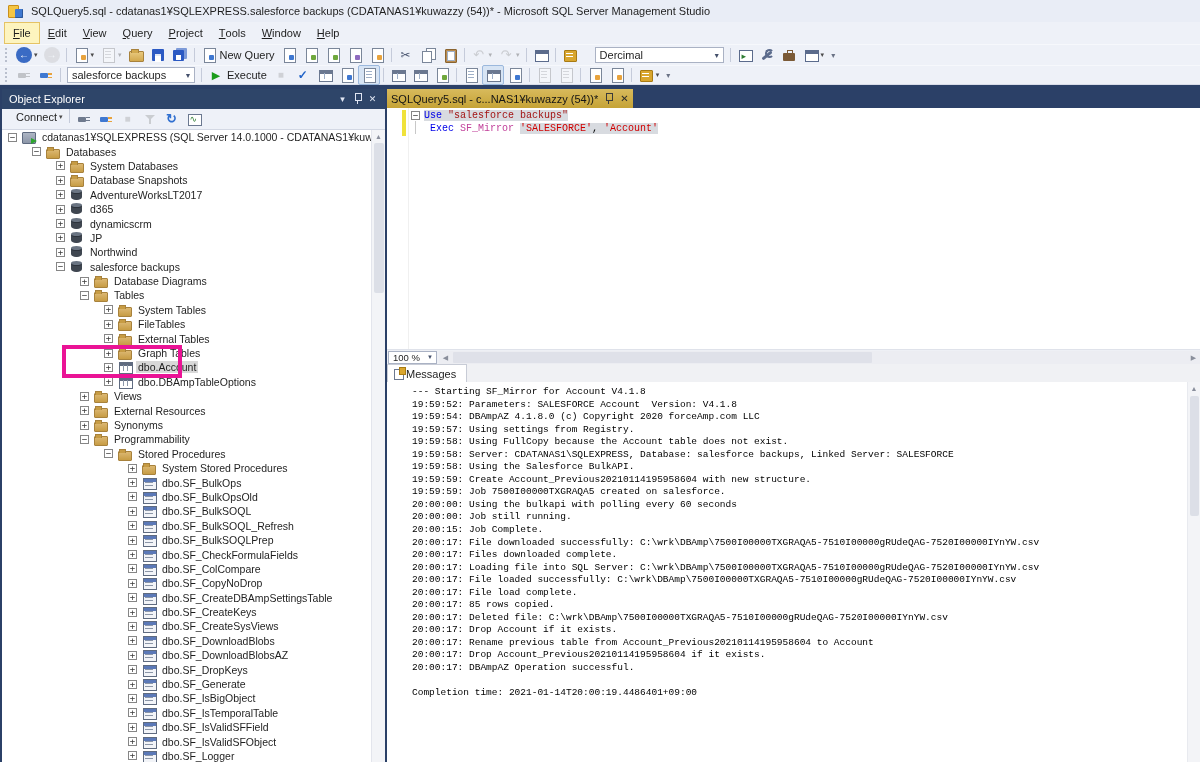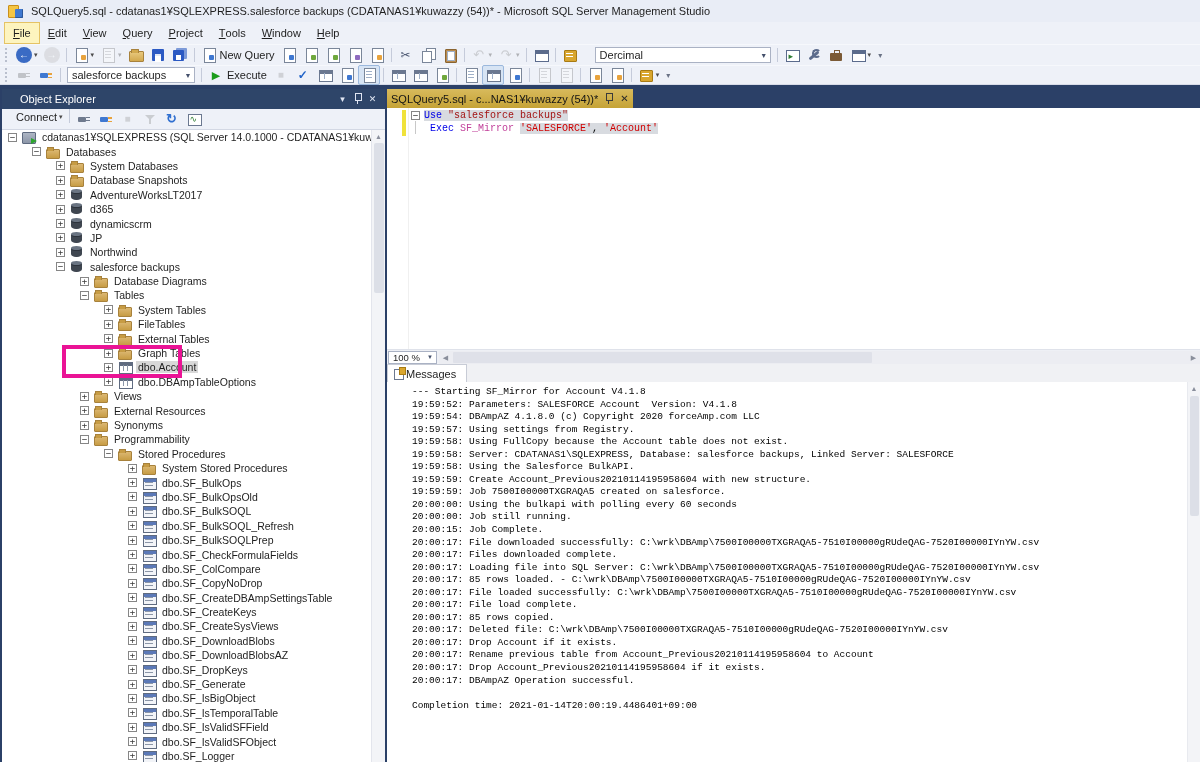--- a/index.html
+++ b/index.html
@@ -77,21 +77,21 @@
   .combo { height:16px; background:#fff; border:1px solid #aab2c4; display:flex; align-items:center; margin:0 3px; }
   .combo .cv { flex:1; padding:0 4px; white-space:nowrap; overflow:hidden; }
   .combo .cbtn { width:13px; height:100%; display:flex; align-items:center; justify-content:center; font-size:7px; color:#44506b; border-left:1px solid transparent; }
 
   
   .main { position:absolute; left:0; top:85px; width:1200px; height:677px; background:#2b4067; }
 
   
   .oe { position:absolute; left:2px; top:4px; bottom:0; width:383px; background:#fff; display:flex; flex-direction:column; }
   .oe-header { height:20px; background:#2e4569; color:#fff; display:flex; align-items:center; padding:0 5px 0 7px; flex:0 0 auto; }
-  .oe-title { flex:1; font-size:11px;margin-left:11px; }
+  .oe-title { flex:1; font-size:11px; }
   .oe-hbtn { width:15px; text-align:center; font-size:9px; color:#dfe5f2; }
   .pin-ico { position:relative; width:10px; height:12px; display:inline-block; }
   .pin-ico::before { content:""; position:absolute; left:2px; top:1px; width:5px; height:6px; border:1px solid #dfe5f2; }
   .pin-ico::after { content:""; position:absolute; left:4px; top:8px; width:1px; height:4px; background:#dfe5f2; }
   .pin-ico.dark::before { border-color:#3a3a3a; } .pin-ico.dark::after { background:#3a3a3a; }
   .oe-toolbar { height:21px; background:#eef1f8; border-bottom:1px solid #d3d8e4; display:flex; align-items:flex-start; padding-left:8px; flex:0 0 auto; }
   .oe-tree { position:relative; flex:1; overflow:hidden; background:#fff; }
   .tree-row { display:flex; align-items:center; height:14.4px; font-size:10.5px; white-space:nowrap; }
   .expander { width:9px; height:9px; border:1px solid #868686; background:#fff; color:#3a3a3a; font-size:9px; line-height:7px; text-align:center; margin-right:5px; flex:0 0 auto; font-family:"DejaVu Sans Mono",monospace; }
   .nico { width:14px; height:14px; margin-right:4px; position:relative; flex:0 0 auto; }
@@ -229,21 +229,21 @@
       <span class="caret">▾</span>
     </span>
     <span class="tsep"></span>
     <span class="tbtn">
       <span class="ticon ic-winselect"></span>
     </span>
     <span class="tsep"></span>
     <span class="tbtn">
       <span class="ticon ic-goldnote"></span>
     </span>
-    <div class="combo" style="width: 176px; margin-left: 14px;">
+    <div class="combo" style="width: 129px; margin-left: 14px;">
       <span class="cv">Dercimal</span>
       <span class="cbtn">▼</span>
     </div>
     <span class="tsep"></span>
     <span class="tbtn">
       <span class="ticon ic-runbox"></span>
     </span>
     <span class="tbtn">
       <span class="ticon ic-wrench"></span>
     </span>
@@ -641,21 +641,20 @@
         <div class="msg-line">19:59:58: Server: CDATANAS1\SQLEXPRESS, Database: salesforce backups, Linked Server: SALESFORCE</div>
         <div class="msg-line">19:59:58: Using the Salesforce BulkAPI.</div>
         <div class="msg-line">19:59:59: Create Account_Previous20210114195958604 with new structure.</div>
         <div class="msg-line">19:59:59: Job 7500I00000TXGRAQA5 created on salesforce.</div>
         <div class="msg-line">20:00:00: Using the bulkapi with polling every 60 seconds</div>
         <div class="msg-line">20:00:00: Job still running.</div>
         <div class="msg-line">20:00:15: Job Complete.</div>
         <div class="msg-line">20:00:17: File downloaded successfully: C:\wrk\DBAmp\7500I00000TXGRAQA5-7510I00000gRUdeQAG-7520I00000IYnYW.csv</div>
         <div class="msg-line">20:00:17: Files downloaded complete.</div>
         <div class="msg-line">20:00:17: Loading file into SQL Server: C:\wrk\DBAmp\7500I00000TXGRAQA5-7510I00000gRUdeQAG-7520I00000IYnYW.csv</div>
-        <div class="msg-line">20:00:17: 85 rows loaded. - C:\wrk\DBAmp\7500I00000TXGRAQA5-7510I00000gRUdeQAG-7520I00000IYnYW.csv</div>
         <div class="msg-line">20:00:17: File loaded successfully: C:\wrk\DBAmp\7500I00000TXGRAQA5-7510I00000gRUdeQAG-7520I00000IYnYW.csv</div>
         <div class="msg-line">20:00:17: File load complete.</div>
         <div class="msg-line">20:00:17: 85 rows copied.</div>
         <div class="msg-line">20:00:17: Deleted file: C:\wrk\DBAmp\7500I00000TXGRAQA5-7510I00000gRUdeQAG-7520I00000IYnYW.csv</div>
         <div class="msg-line">20:00:17: Drop Account if it exists.</div>
         <div class="msg-line">20:00:17: Rename previous table from Account_Previous20210114195958604 to Account</div>
         <div class="msg-line">20:00:17: Drop Account_Previous20210114195958604 if it exists.</div>
         <div class="msg-line">20:00:17: DBAmpAZ Operation successful.</div>
         <div class="msg-line"></div>
         <div class="msg-line">Completion time: 2021-01-14T20:00:19.4486401+09:00</div>

